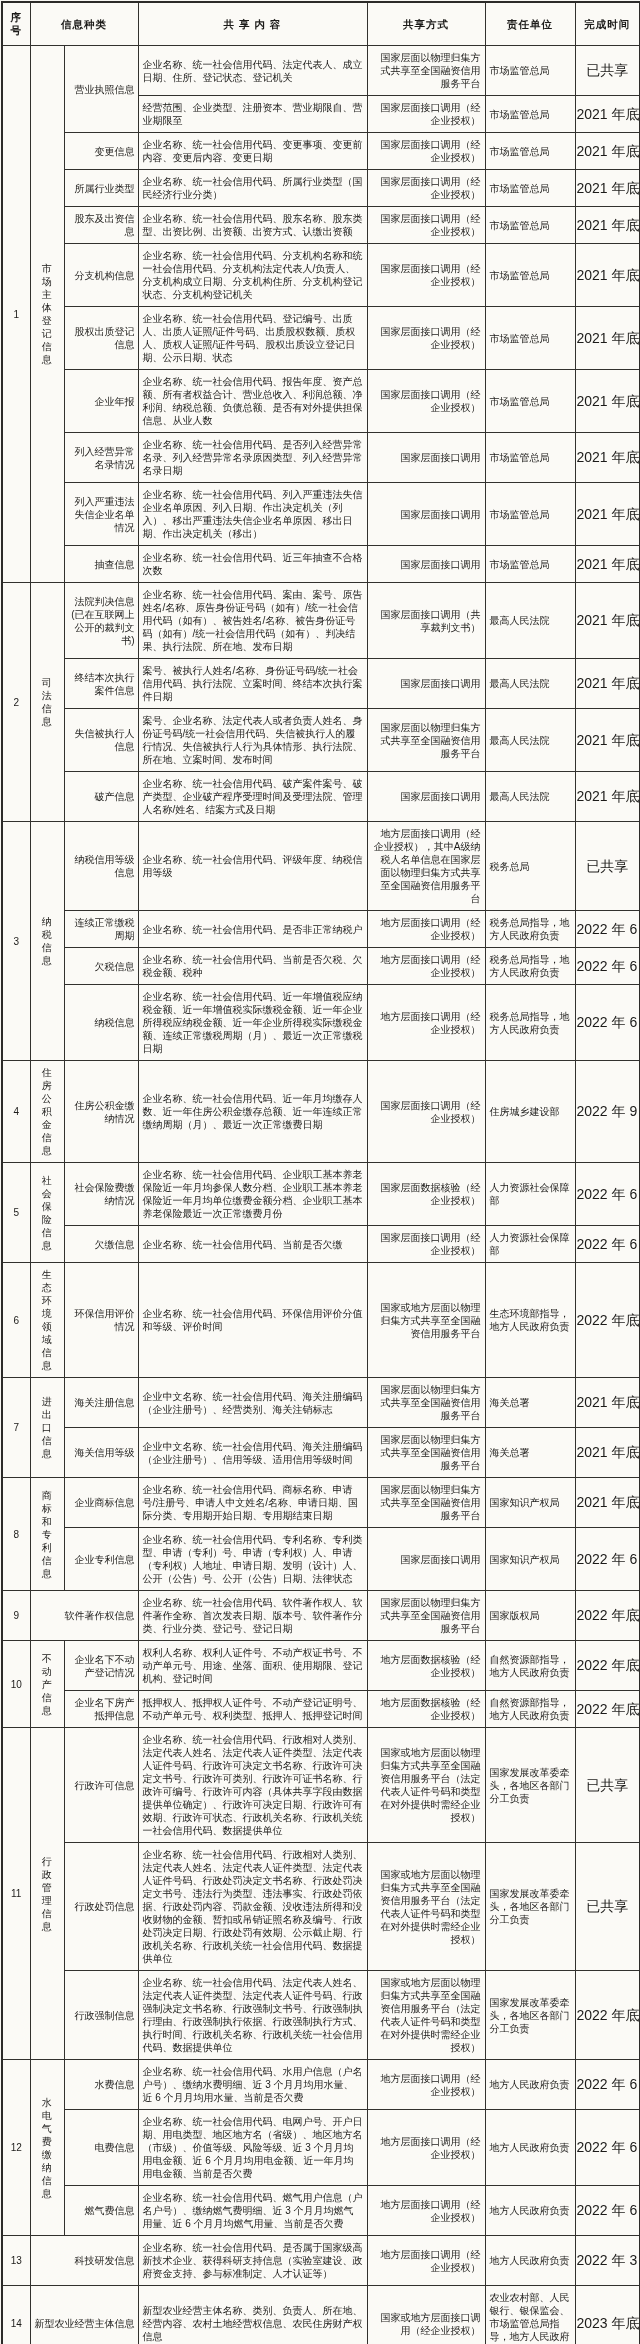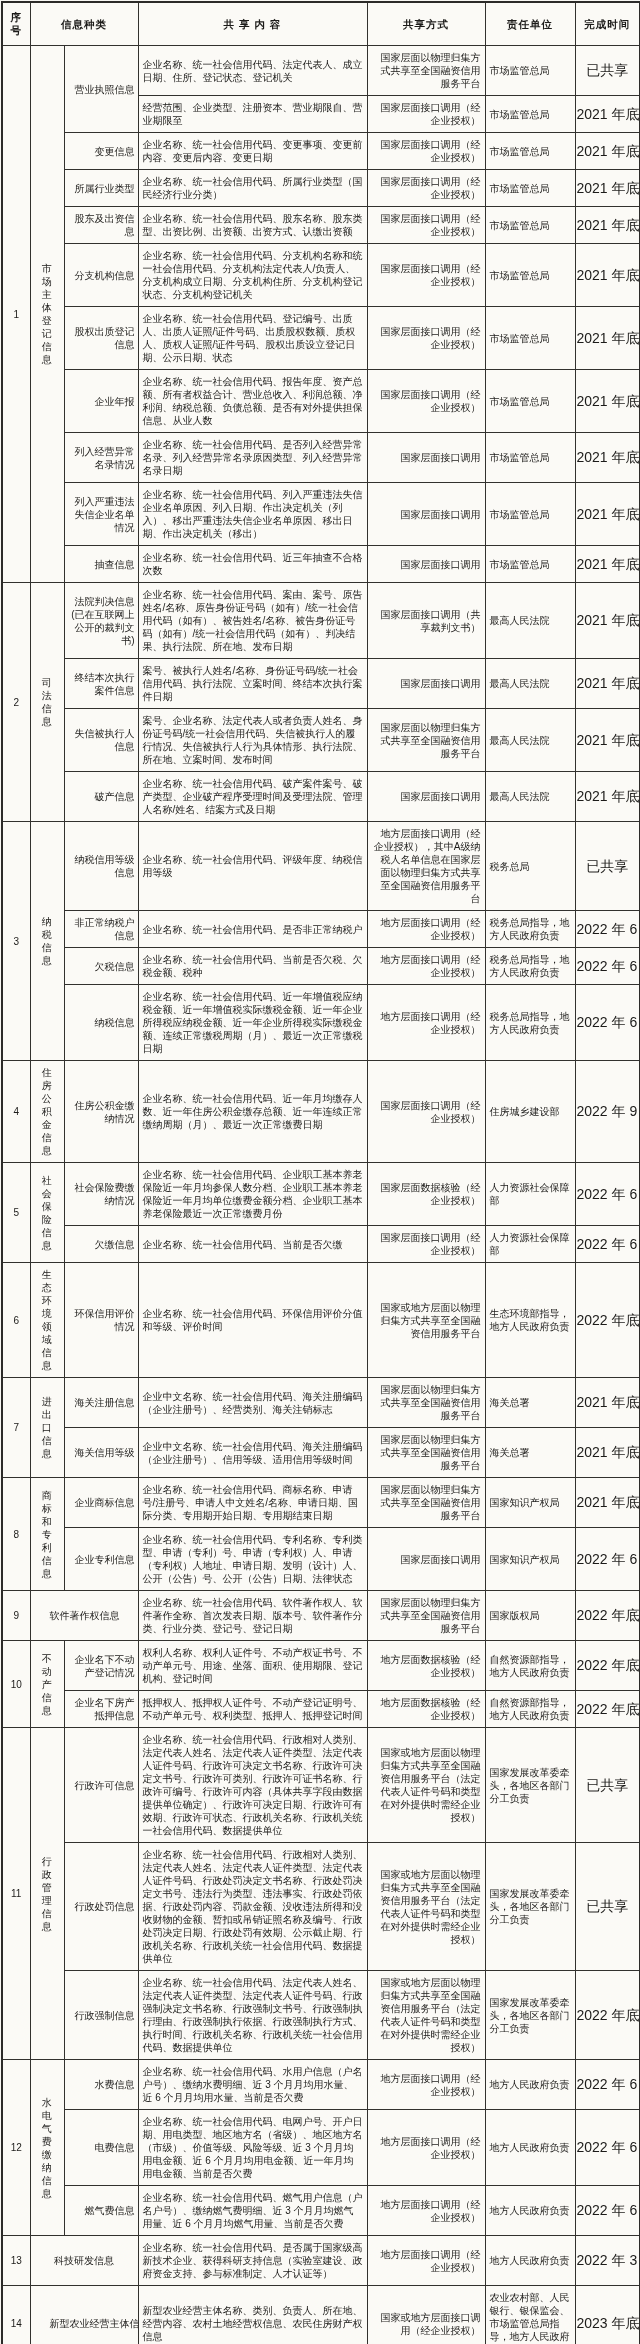--- a/index.html
+++ b/index.html
@@ -46,22 +46,22 @@
   td.c-cat {
     text-align: center;
     padding: 5px 7px;
     letter-spacing: 0.5px;
   }
   td.c-type {
     text-align: right;
     padding: 5px 3px;
   }
   td.c-merged {
-    text-align: center;
-    padding: 5px 19px;
+    text-align: right;
+    padding: 5px 3px;
     word-break: keep-all;
   }
   td.c-content {
     text-align: left;
   }
   td.c-method {
     text-align: right;
   }
   td.c-unit {
     text-align: left;
@@ -209,21 +209,21 @@
         <tr>
           <td class="c-no" rowspan="4">3</td>
           <td class="c-cat" rowspan="4">纳税信息</td>
           <td class="c-type">纳税信用等级信息</td>
           <td class="c-content">企业名称、统一社会信用代码、评级年度、纳税信用等级</td>
           <td class="c-method">地方层面接口调用（经企业授权），其中A级纳税人名单信息在国家层面以物理归集方式共享至全国融资信用服务平台</td>
           <td class="c-unit">税务总局</td>
           <td class="c-time">已共享</td>
         </tr>
         <tr>
-          <td class="c-type">非正常纳税户信息</td>
+          <td class="c-type">连续正常缴税周期</td>
           <td class="c-content">企业名称、统一社会信用代码、是否非正常纳税户</td>
           <td class="c-method">地方层面接口调用（经企业授权）</td>
           <td class="c-unit">税务总局指导，地方人民政府负责</td>
           <td class="c-time">2022 年 6 月</td>
         </tr>
         <tr>
           <td class="c-type">欠税信息</td>
           <td class="c-content">企业名称、统一社会信用代码、当前是否欠税、欠税金额、税种</td>
           <td class="c-method">地方层面接口调用（经企业授权）</td>
           <td class="c-unit">税务总局指导，地方人民政府负责</td>

